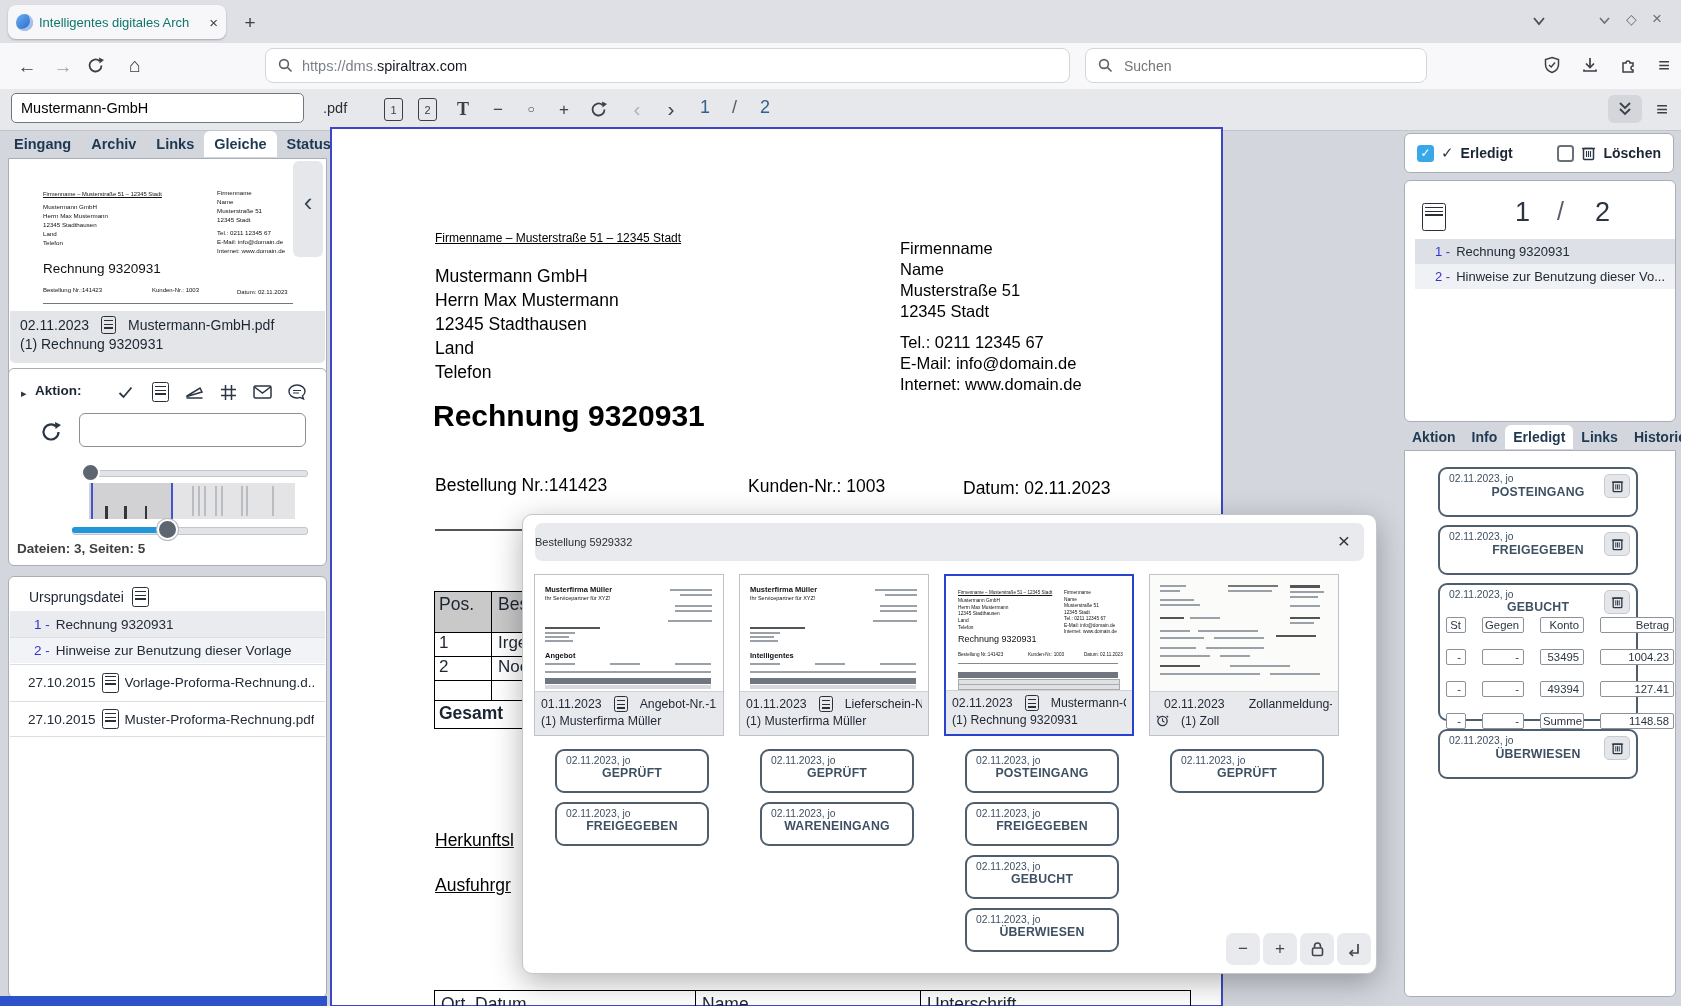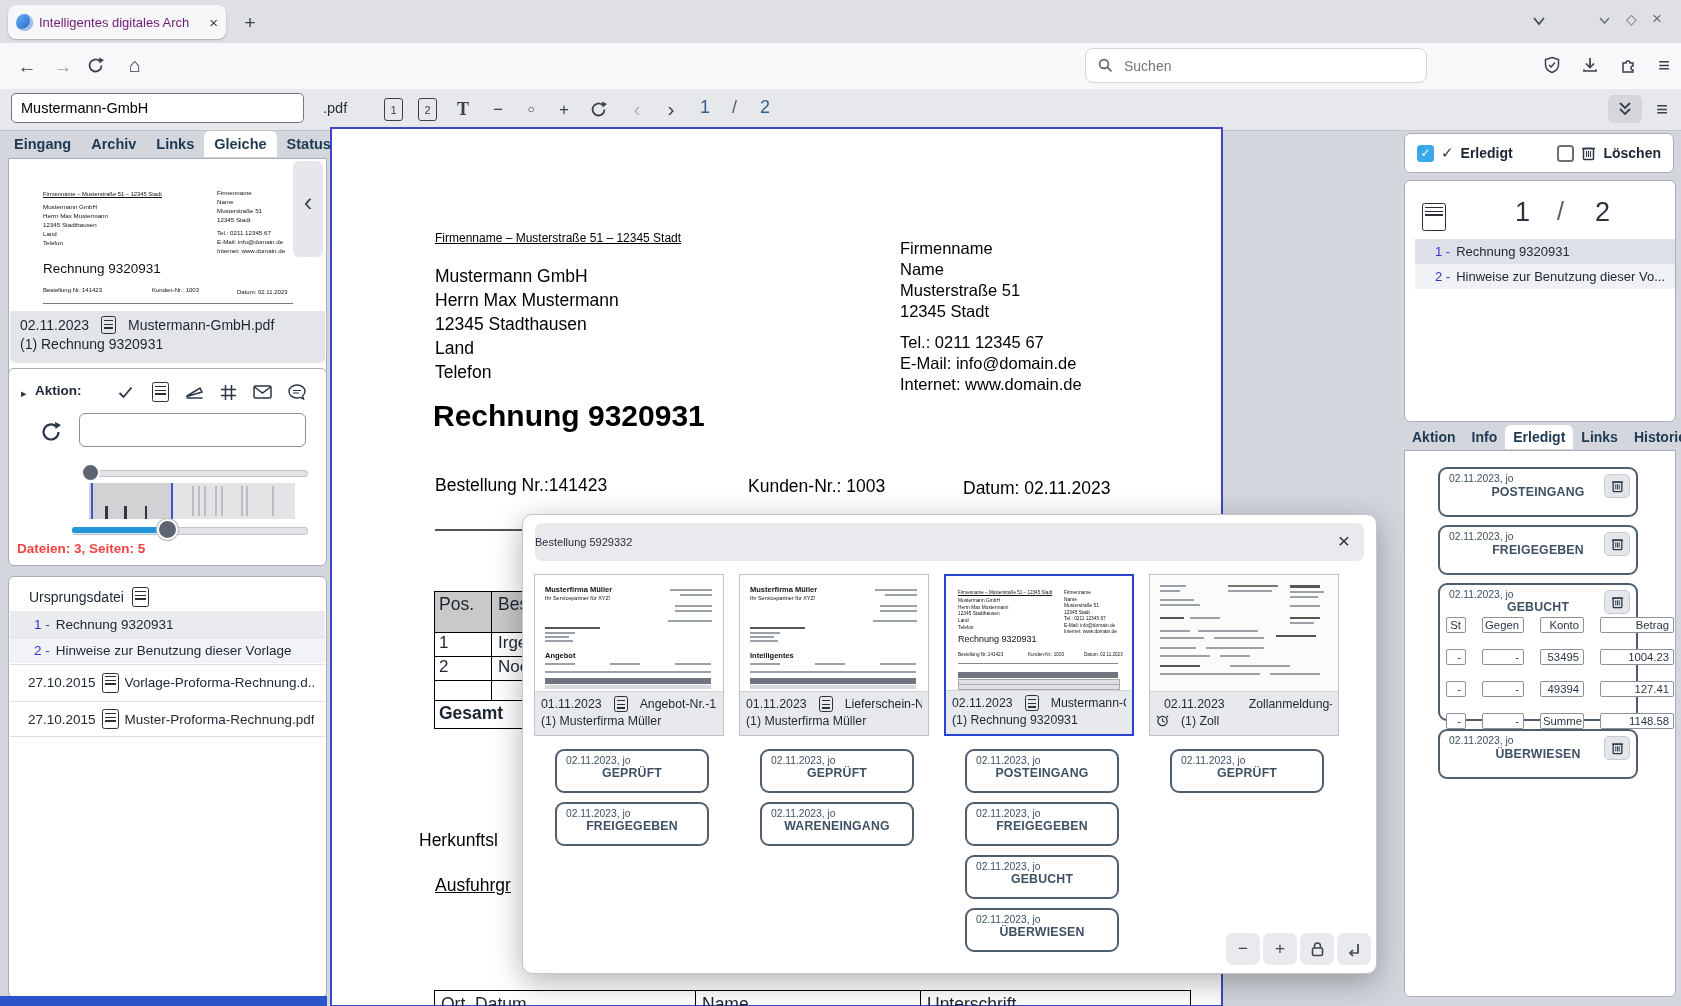--- a/index.html
+++ b/index.html
@@ -5,21 +5,21 @@
   html,body{margin:0;padding:0}
   #app{position:relative;width:1681px;height:1006px;background:#d3d6dd;overflow:hidden;
        font-family:"Liberation Sans",sans-serif;color:#1c2633;-webkit-font-smoothing:antialiased}
   .abs{position:absolute}
   .card{position:absolute;background:#fff;border:1px solid #a9aeb6;border-radius:6px}
   svg{display:block}
   
   .tabbar{position:absolute;left:0;top:0;width:1681px;height:43px;background:#dfe0e6}
   .tab{position:absolute;left:8px;top:5px;width:218px;height:34px;background:#f7f7f9;border-radius:8px;
        box-shadow:0 1px 2px rgba(0,0,0,.25);display:flex;align-items:center;padding:0 8px;box-sizing:border-box}
-  .tab .ttl{font-size:13px;white-space:nowrap;overflow:hidden;flex:1;margin:0 6px;color:#701a75}
+  .tab .ttl{font-size:13px;white-space:nowrap;overflow:hidden;flex:1;margin:0 6px;color:#0f766e}
   .navbar{position:absolute;left:0;top:43px;width:1681px;height:46px;background:#f8f8fa;border-bottom:1px solid #ccced4}
   .pill{position:absolute;background:#fff;border-radius:8px;border:1px solid #d4d6db;display:flex;align-items:center;box-sizing:border-box}
   .appbar{position:absolute;left:0;top:89px;width:1681px;height:41px;background:#e7e8ec;border-bottom:1px solid #c2c5cb}
   .tbtn{color:#3b4048;font-size:17px;line-height:1;display:flex;align-items:center;justify-content:center}
   .pgico{width:17px;height:21px;border:1.6px solid #3b4048;border-radius:3px;font-size:11px;display:flex;align-items:center;justify-content:center;color:#3b4048}
   
   .ltab{font-size:14.5px;font-weight:bold;color:#1d3850;padding:5px 10px;border-radius:6px 6px 0 0}
   .ltab.active{background:#fff}
   .listrow{font-size:13.5px;color:#212a35;display:flex;align-items:center;gap:6px;padding:0 10px;box-sizing:border-box}
   .docic{width:13px;height:16px;border:1.6px solid #2a2f38;border-radius:2.5px;position:relative;flex:0 0 auto}
@@ -80,20 +80,27 @@
   <div class="navbar">
     <div class="abs tbtn" style="left:14px;top:10px;width:26px;height:26px;font-size:19px">←</div>
     <div class="abs tbtn" style="left:50px;top:10px;width:26px;height:26px;font-size:19px;color:#9aa0a8">→</div>
     <div class="abs" style="left:86px;top:13px">
       <svg width="19" height="19" viewBox="0 0 19 19">
           <path d="M15.5 9.5a6 6 0 1 1-2-4.5" fill="none" stroke="#3b4048" stroke-width="1.8"></path>
           <polygon points="13,1.5 18,4 13.5,7.5" fill="#3b4048"></polygon>
         </svg>
     </div>
     <div class="abs tbtn" style="left:122px;top:9px;width:26px;height:26px;font-size:20px">⌂</div>
+    <div class="pill" style="left:265px;top:48px;width:805px;height:35px;padding:0 12px;top:5px;position:absolute;top:5px">
+      <svg width="15" height="15" viewBox="0 0 15 15">
+          <circle cx="6" cy="6" r="4.4" fill="none" stroke="#5c6169" stroke-width="1.6"></circle>
+          <line x1="9.4" y1="9.4" x2="13.5" y2="13.5" stroke="#5c6169" stroke-width="1.6"></line>
+        </svg>
+      <span style="margin-left:9px;font-size:14.5px"><span style="color:#7b8088">https://dms.</span><span style="color:#14181f">spiraltrax.com</span></span>
+    </div>
     <div class="pill" style="left:1085px;top:5px;width:342px;height:35px;padding:0 12px">
       <svg width="15" height="15" viewBox="0 0 15 15">
           <circle cx="6" cy="6" r="4.4" fill="none" stroke="#5c6169" stroke-width="1.6"></circle>
           <line x1="9.4" y1="9.4" x2="13.5" y2="13.5" stroke="#5c6169" stroke-width="1.6"></line>
         </svg>
       <input style="border: none; outline: none; margin-left: 9px; font-size: 14px; font-family: inherit; background: transparent; width: 260px;" placeholder="Suchen">
     </div>
     <div class="abs" style="left:1543px;top:13px">
       <svg width="18" height="18" viewBox="0 0 18 18">
           <path d="M9 1.5l6.5 2v5c0 4-3 6.7-6.5 8-3.5-1.3-6.5-4-6.5-8v-5z" fill="none" stroke="#3b4048" stroke-width="1.5"></path>
@@ -248,21 +255,21 @@
           <div style="position: absolute; left: 27%; top: 23px; width: 2.5px; height: 13px; background: rgb(50, 54, 63);"></div>
           <div style="position: absolute; left: 1%; top: 0px; width: 1.5px; height: 36px; background: rgb(67, 83, 207);"></div>
           <div style="position: absolute; left: 40%; top: 0px; width: 1.5px; height: 36px; background: rgb(67, 83, 207);"></div>
         </div>
 
       <div class="abs" style="left:63px;top:150px;width:234px;height:20px">
         <div class="abs" style="left:0;top:8px;width:234px;height:6px;background:#e2e3e6;border:1px solid #c2c5ca;border-radius:3px"></div>
         <div class="abs" style="left:0;top:8px;width:94px;height:6px;background:#2196d8;border-radius:3px"></div>
         <div class="abs" style="left:85px;top:0;width:21px;height:21px;border-radius:50%;background:#5d6570;border:2.5px solid #fff;box-shadow:0 0 0 1px #b6bac0;box-sizing:border-box"></div>
       </div>
-      <span class="abs" style="left:8px;top:172px;font-size:13.5px;font-weight:bold;color:#ef4444">Dateien: 3, Seiten: 5</span>
+      <span class="abs" style="left:8px;top:172px;font-size:13.5px;font-weight:bold;color:#404040">Dateien: 3, Seiten: 5</span>
     </div>
 
     <div class="card" style="left:8px;top:446px;width:317px;height:420px">
       <div class="abs caprow" style="left:20px;top:10px;font-size:14px;gap:8px">
         <span>Ursprungsdatei</span>
         <span class="docic" style="width:15px;height:18px"></span>
       </div>
       <div class="abs listrow" style="left:1px;top:34px;width:315px;height:26px;background:#e9ebef;padding-left:24px">
         <span class="blue">1 -</span>
         <span>Rechnung 9320931</span>
@@ -317,21 +324,21 @@
       <div style="display:flex">
         <div style="width:58px;height:24px;border:1.5px solid #000;border-top:none;font-size:17px;padding:0 4px;box-sizing:border-box">2</div>
         <div style="width:500px;height:24px;border:1.5px solid #000;border-top:none;border-left:none;font-size:17px;padding:0 6px;box-sizing:border-box">Noc</div>
       </div>
       <div style="display:flex">
         <div style="width:58px;height:20px;border:1.5px solid #000;border-top:none;box-sizing:border-box"></div>
         <div style="width:500px;height:20px;border:1.5px solid #000;border-top:none;border-left:none;box-sizing:border-box"></div>
       </div>
       <div style="width:558px;height:28px;border:1.5px solid #000;border-top:none;font-size:17.5px;font-weight:bold;padding:2px 4px;box-sizing:border-box">Gesamt</div>
     </div>
-    <span class="doctxt" style="left:87px;top:700px;">Herkunftsl</span>
+    <span class="doctxt" style="left:103px;top:700px;text-decoration:underline">Herkunftsl</span>
     <span class="doctxt" style="left:103px;top:745px;text-decoration:underline">Ausfuhrgr</span>
 
     <div class="abs" style="left:102px;top:861px;display:flex">
       <div style="width:262px;height:30px;border:1.5px solid #000;font-size:17.5px;padding:3px 6px;box-sizing:border-box">Ort, Datum</div>
       <div style="width:225px;height:30px;border:1.5px solid #000;border-left:none;font-size:17.5px;padding:3px 6px;box-sizing:border-box">Name</div>
       <div style="width:270px;height:30px;border:1.5px solid #000;border-left:none;font-size:17.5px;padding:3px 6px;box-sizing:border-box">Unterschrift</div>
     </div>
   </div>
 
   <div class="modal">

